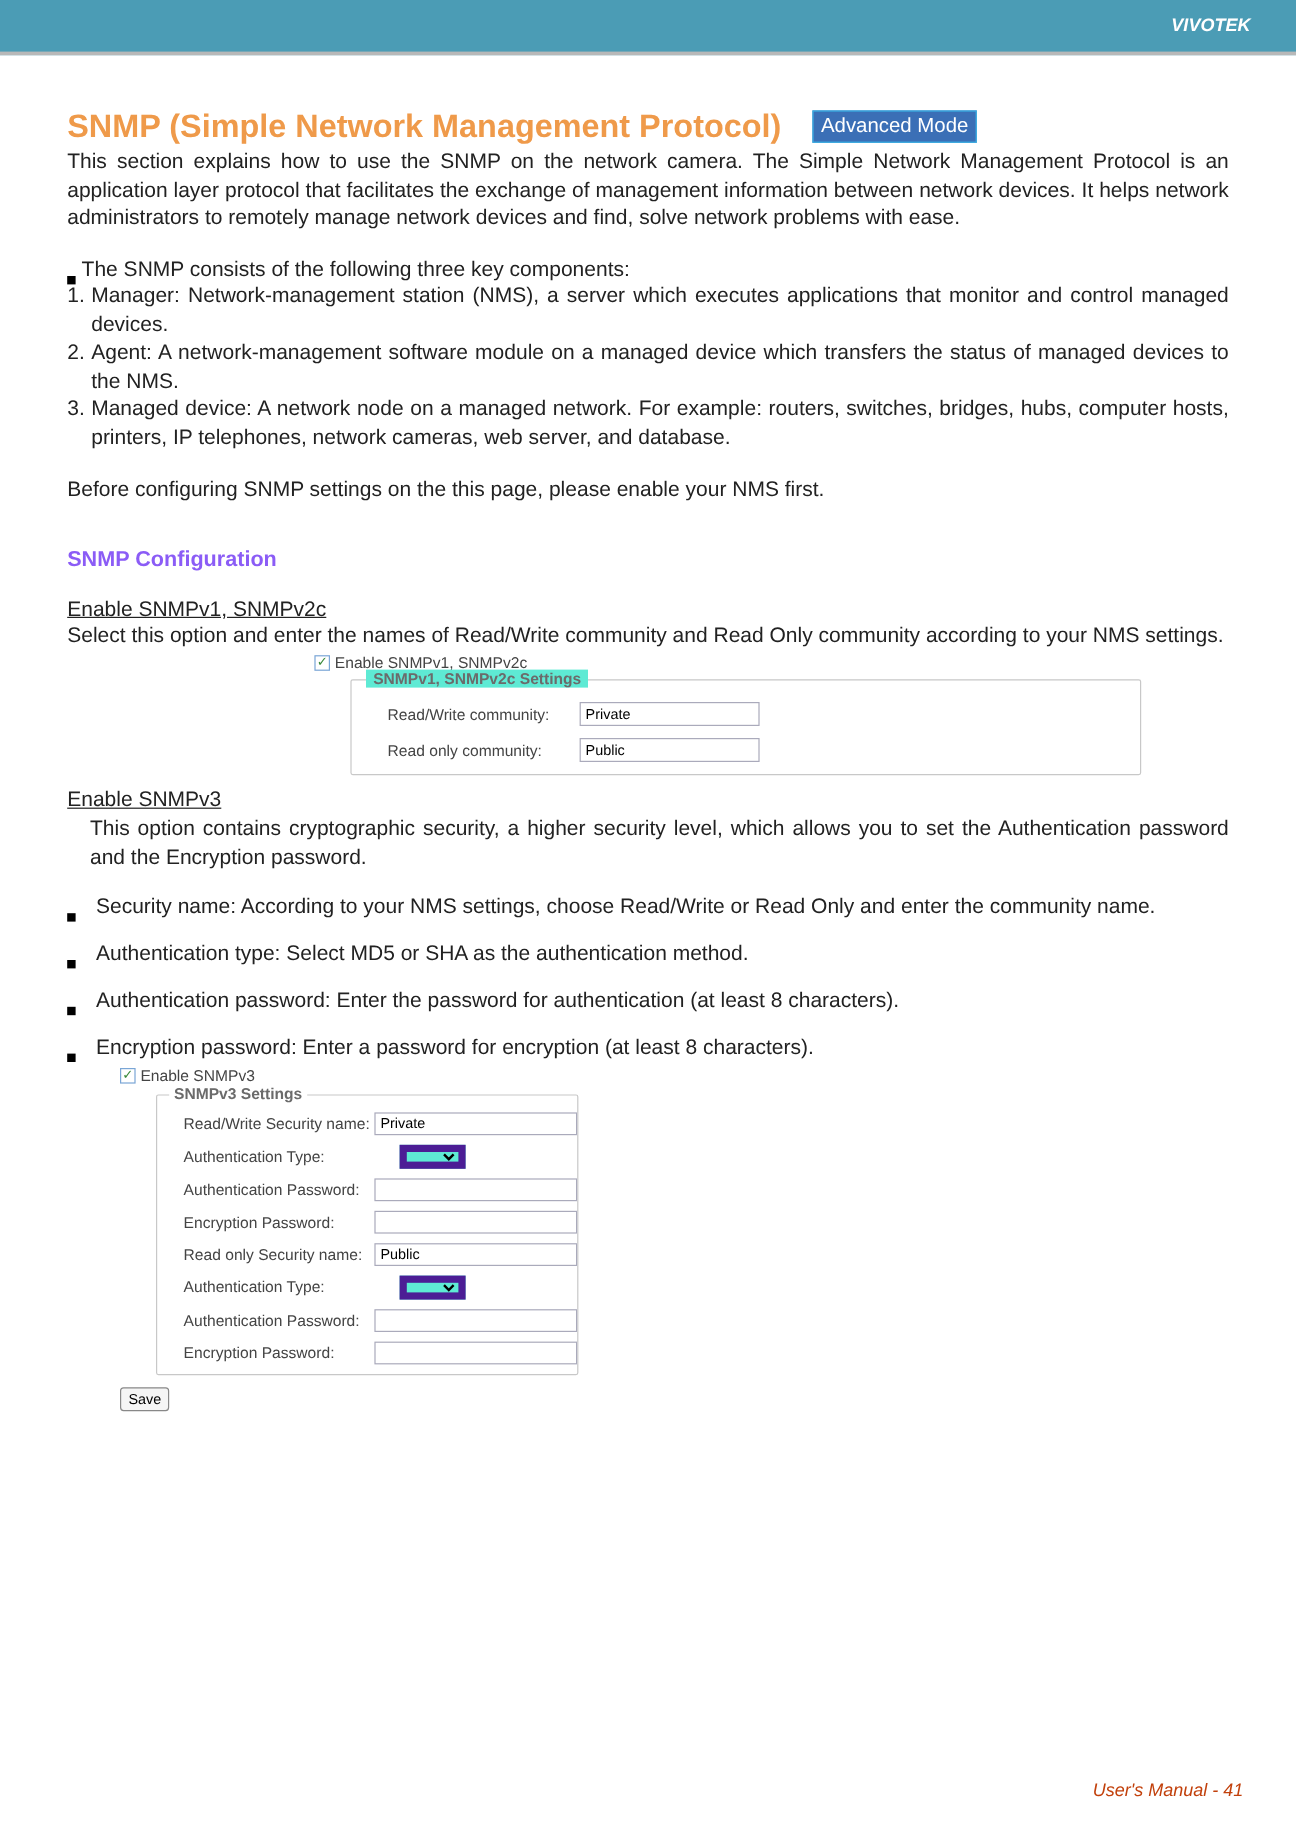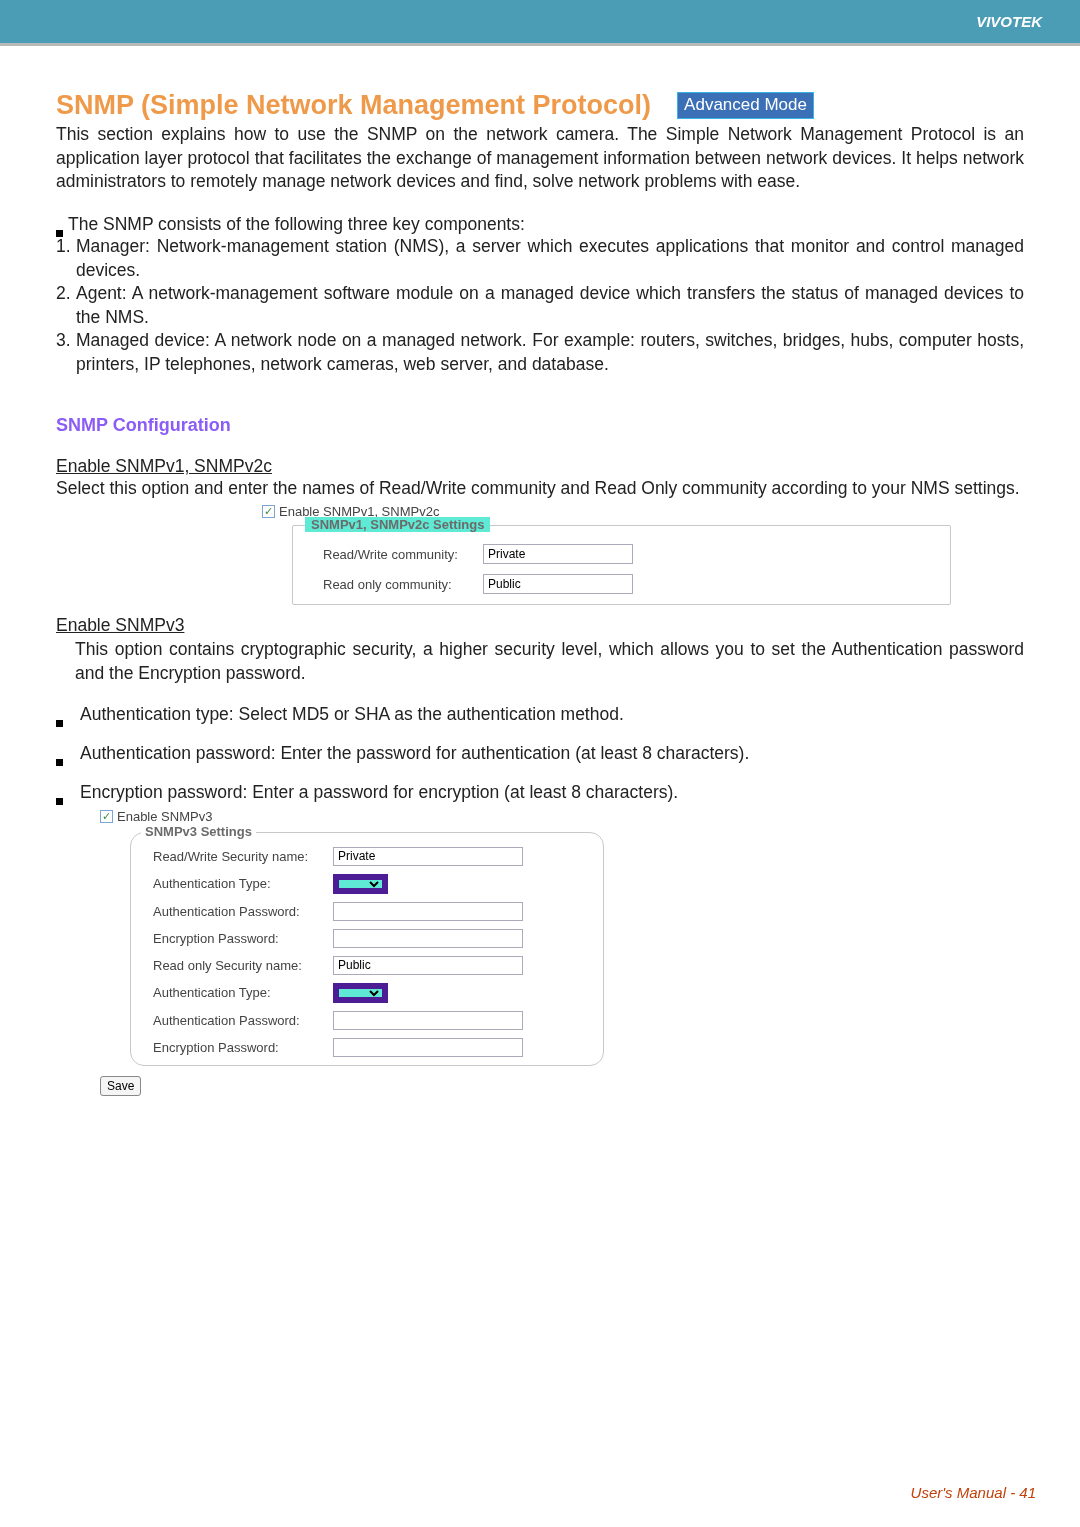--- a/index.html
+++ b/index.html
@@ -104,23 +104,23 @@
     font-family: Arial, sans-serif;
   }
   .gap-above { margin-top: 18px; }
   .para-just { text-align: justify; line-height:1.35; margin-top:2px;margin-left:19px; }
   .sq-list .bullet-line { margin-top: 18px; text-align: justify; }
   .sq-list .cont { padding-left: 12px; }
   
   .shot2-wrap { margin-top: 6px; margin-left: 44px; font-size:13px; color:#444; }
   .fieldset2 {
     border: 1px solid #c8c8c8;
-    border-radius: 14px;
+    border-radius: 2px;
     padding: 6px 0 8px 22px;
-    width: 474px;
+    width: 352px;
     position: relative;
     margin-left: 30px;
     margin-top:8px;
   }
   .legend2 {
     position: absolute; top: -9px; left: 10px;
     background:#fff; padding:0 4px;
     font-weight: bold; font-size: 13px; color:#6b6b6b;
   }
   .frow2 { display:flex; align-items:center; margin-top:8px; }
@@ -176,20 +176,21 @@
     <div class="num-line">
       <span class="num">2.</span>
       <span>Agent: A network-management software module on a managed device which transfers the status of managed devices to the NMS.</span>
     </div>
     <div class="num-line">
       <span class="num">3.</span>
       <span>Managed device: A network node on a managed network. For example: routers, switches, bridges, hubs, computer hosts, printers, IP telephones, network cameras, web server, and database.</span>
     </div>
   </div>
 
+  <div class="before-conf">Before configuring SNMP settings on the this page, please enable your NMS first.</div>
 
   <div class="subhead-blue">SNMP Configuration</div>
 
   <div class="underlined">Enable SNMPv1, SNMPv2c</div>
   <div class="shot-row">
     <div class="shot-label-left after-underlined" style="width:auto; flex:1;">Select this option and enter the names of Read/Write community and Read Only community according to your NMS settings.</div>
   </div>
 
   <div style="display:flex;">
     <div style="width:206px;"></div>
@@ -211,20 +212,24 @@
       </div>
     </div>
   </div>
 
   <div class="underlined gap-above" style="margin-top:10px;">Enable SNMPv3</div>
   <div class="para-just">This option contains cryptographic security, a higher security level, which allows you to set the Authentication password and the Encryption password.</div>
 
   <div class="sq-list">
     <div class="bullet-line">
       <span class="bullet-sq"><span class="sq"></span></span>
+      <span class="cont" style="flex:1;">Security name: According to your NMS settings, choose Read/Write or Read Only and enter the community name.</span>
+    </div>
+    <div class="bullet-line">
+      <span class="bullet-sq"><span class="sq"></span></span>
       <span class="cont">Authentication type: Select MD5 or SHA as the authentication method.</span>
     </div>
     <div class="bullet-line">
       <span class="bullet-sq"><span class="sq"></span></span>
       <span class="cont">Authentication password: Enter the password for authentication (at least 8 characters).</span>
     </div>
     <div class="bullet-line">
       <span class="bullet-sq"><span class="sq"></span></span>
       <span class="cont">Encryption password: Enter a password for encryption (at least 8 characters).</span>
     </div>

